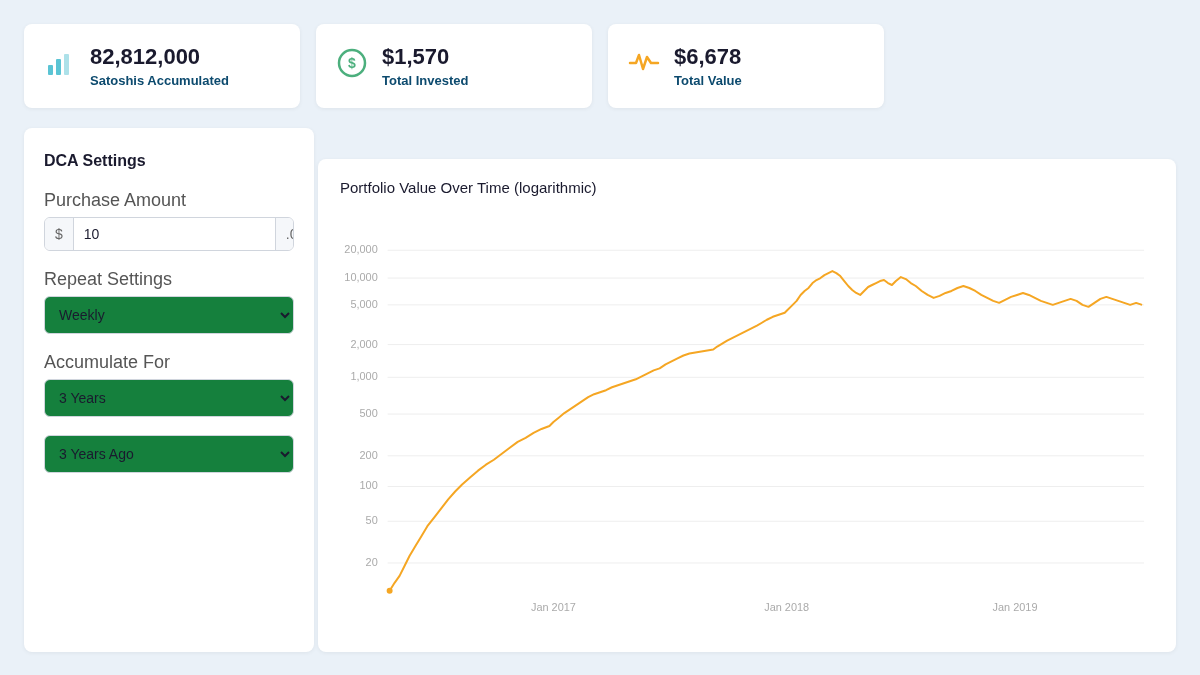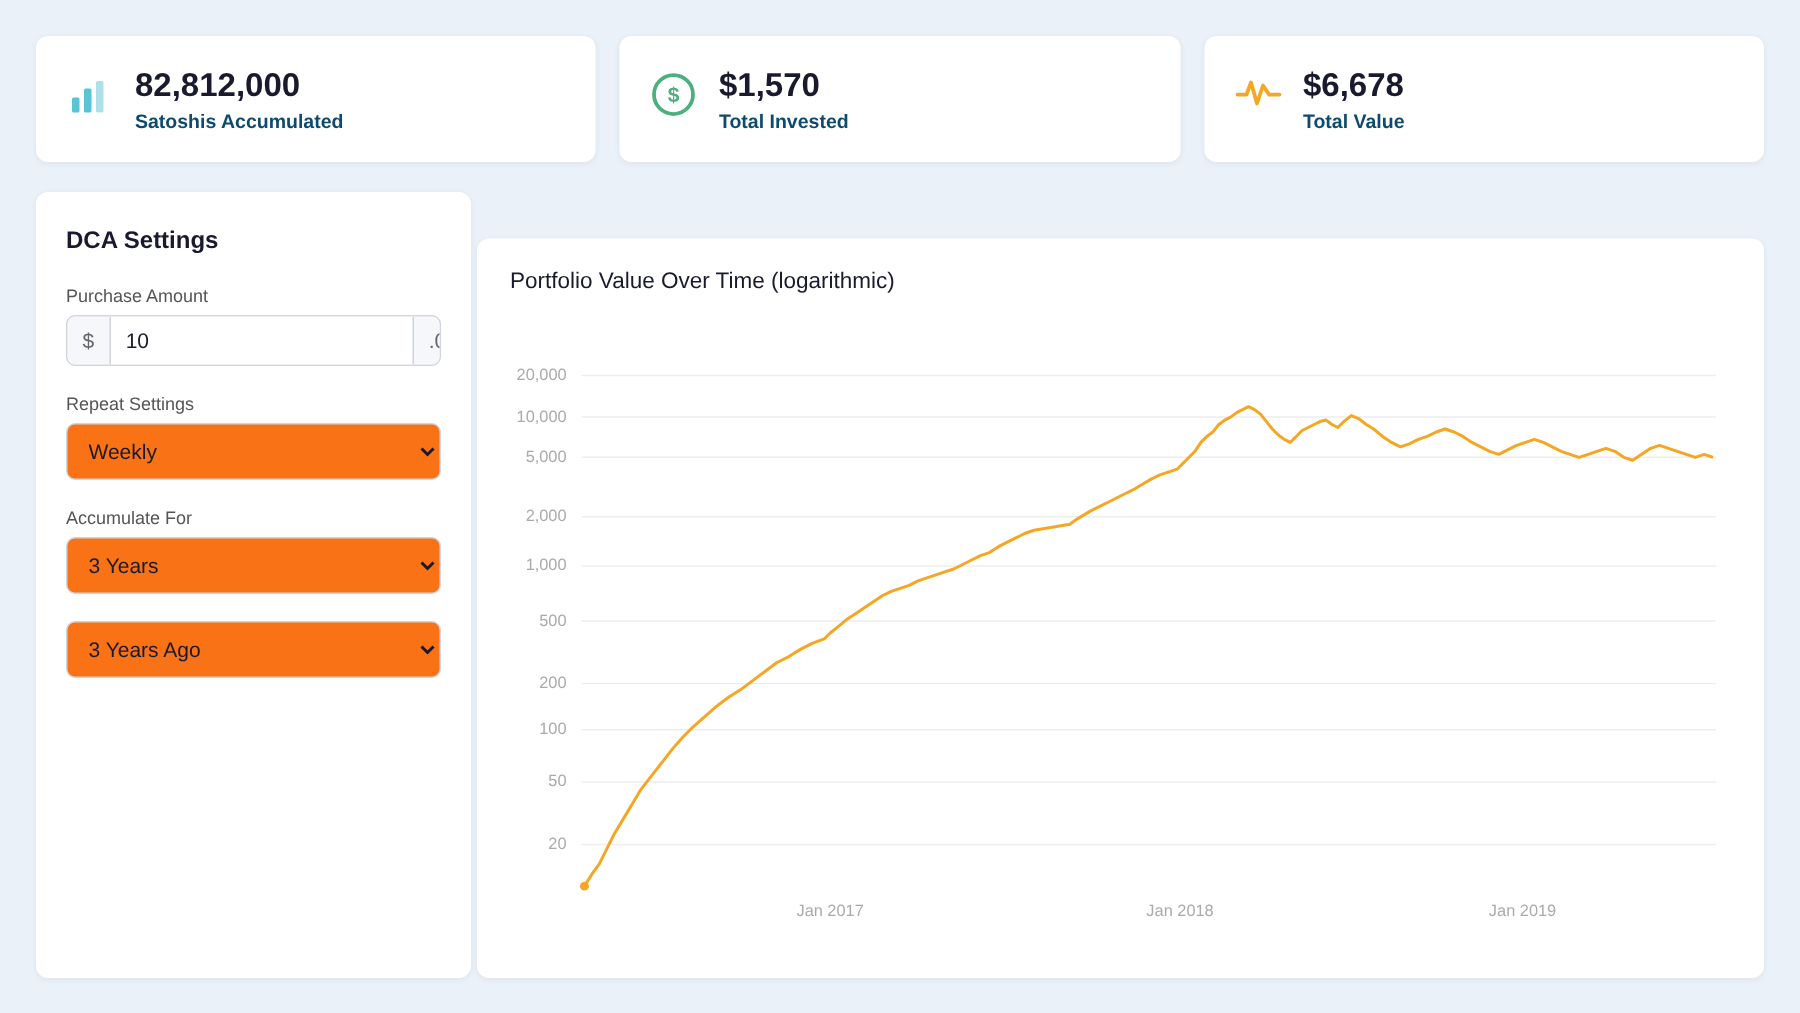--- a/index.html
+++ b/index.html
@@ -6,21 +6,21 @@
     body {
       background: #eaf1f8;
       font-family: -apple-system, BlinkMacSystemFont, 'Segoe UI', sans-serif;
       padding: 24px;
       min-height: 675px;
       width: 1200px;
     }
 
     .top-cards {
       display: grid;
-      grid-template-columns: repeat(3, 1fr);
+      grid-template-columns: repeat(4, 1fr);
       gap: 16px;
       margin-bottom: 20px;
     }
 
     .card {
       background: #fff;
       border-radius: 8px;
       padding: 20px 20px;
       display: flex;
       align-items: center;
@@ -66,21 +66,21 @@
       color: #1a1a2e;
       margin-bottom: 20px;
     }
 
     .form-group {
       margin-bottom: 18px;
     }
 
     .form-group label {
       display: block;
-      font-size: 12px;
+      font-size: 18px;
       color: #555;
       margin-bottom: 6px;
     }
 
     .input-with-prefix {
       display: flex;
       border: 1px solid #d0d5dd;
       border-radius: 6px;
       overflow: hidden;
     }
@@ -110,21 +110,21 @@
       border-left: 1px solid #d0d5dd;
     }
 
     .form-select {
       width: 100%;
       border: 1px solid #d0d5dd;
       border-radius: 6px;
       padding: 9px 10px;
       font-size: 14px;
       color: #1a1a2e;
-      background: #f97316;
+      background: #15803d;
       cursor: pointer;
       outline: none;
       appearance: auto;
     }
 
     .chart-panel {
       background: #fff;
       border-radius: 8px;
       padding: 20px 22px;
       box-shadow: 0 1px 4px rgba(0,0,0,0.06);

